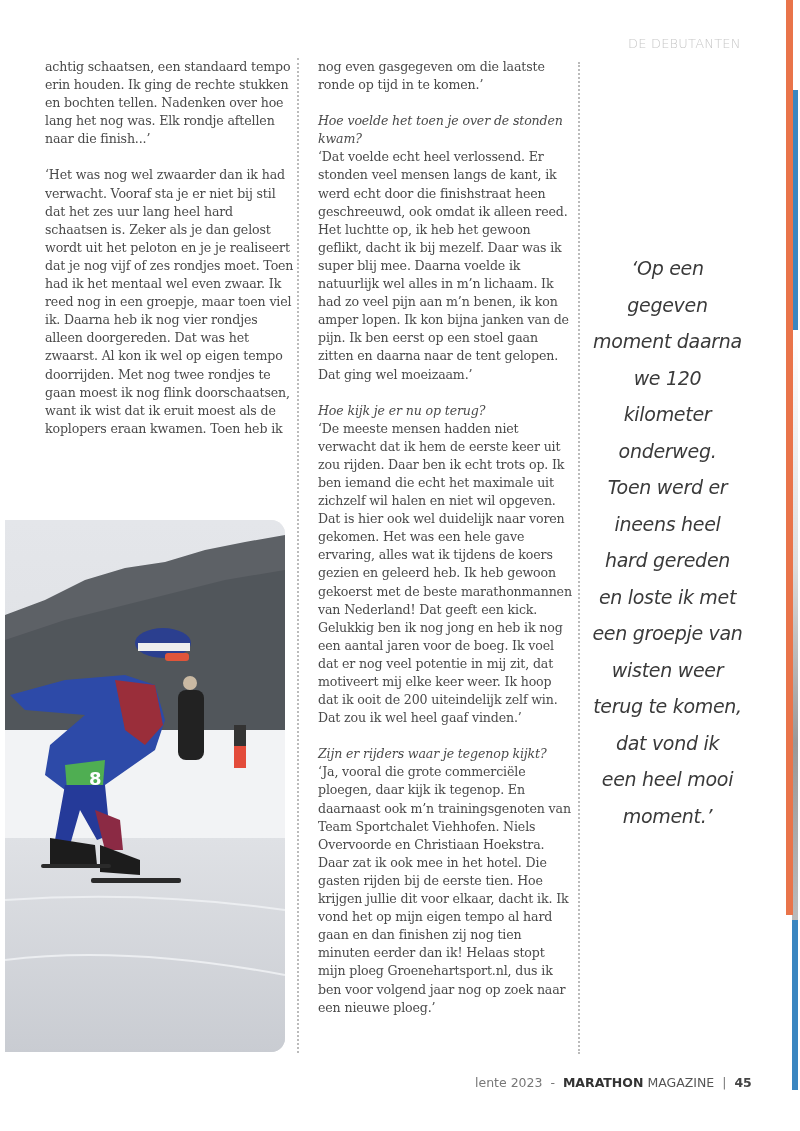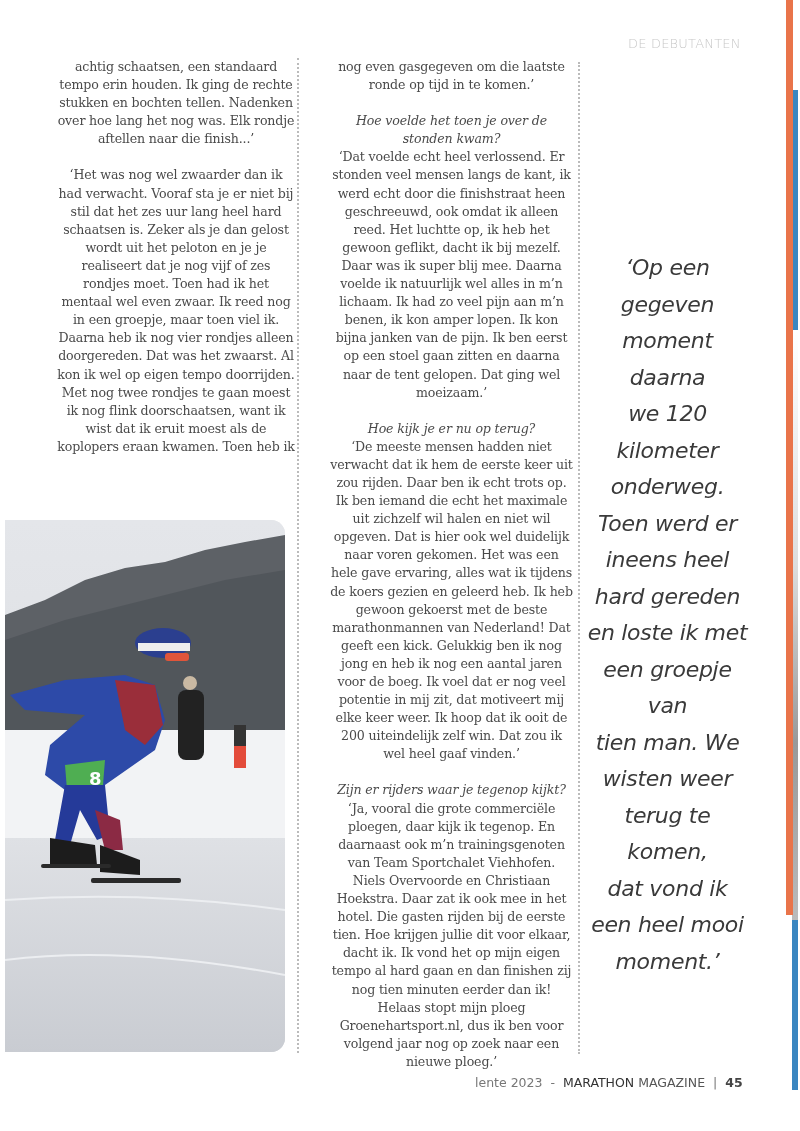--- a/index.html
+++ b/index.html
@@ -1,40 +1,40 @@
 <!DOCTYPE html>
 <html><head>
 <meta charset="utf-8">
 <style>
   html, body { margin: 0; padding: 0; background: #fff; }
   body { width: 800px; height: 1131px; position: relative; overflow: hidden;
          font-family: "DejaVu Serif", serif; color: #4a4a4a; }
   .col { position: absolute; font-size: 12.6px; line-height: 18.1px; letter-spacing: -0.15px; }
-  .col p { margin: 0 0 18px 12px; text-align: center; }
+  .col p { margin: 0 0 18px 0; }
   .q { font-style: italic; display: block; }
   #col1 { left: 45px; top: 58px; width: 250px; }
   #col2 { left: 318px; top: 58px; width: 255px; }
   .divider { position: absolute; border-left: 2px dotted #bbb; width: 0; }
   #div1 { left: 297px; top: 58px; height: 995px; }
   #div2 { left: 578px; top: 62px; height: 992px; }
   .section-label { position: absolute; left: 628px; top: 36px; font-family: "DejaVu Sans", sans-serif;
                    font-size: 13px; font-weight: 200; color: #c8c8c8; letter-spacing: 0.2px; text-align: right; }
   .pullquote { position: absolute; left: 585px; top: 250px; width: 165px; text-align: center;
                font-family: "DejaVu Sans", sans-serif; font-style: italic; color: #3a3a3a;
-               font-size: 22px; line-height: 36.5px; letter-spacing: -0.3px; }
+               font-size: 19px; line-height: 36.5px; letter-spacing: -0.3px; }
   .photo { position: absolute; left: 5px; top: 520px; width: 280px; height: 532px; overflow: hidden;
            border-top-right-radius: 14px; border-bottom-right-radius: 14px; background: #e8e9ec; }
   .photo svg { display: block; }
   .stripe-orange { position: absolute; left: 786px; top: 0; width: 7px; height: 915px; background: #e9744a; }
   .stripe-blue { position: absolute; left: 792px; top: 90px; width: 6px; height: 1000px; background: #3a86c0; }
   .stripe-gap { position: absolute; left: 792px; top: 330px; width: 6px; height: 590px;
                 background: linear-gradient(#fff, #ddd 40%, #999 70%, #bbb); }
   .footer { position: absolute; left: 475px; top: 1075px; font-family: "DejaVu Sans", sans-serif;
             font-size: 12.5px; color: #777; white-space: nowrap; }
-  .footer .brand-bold { font-weight: normal; color: #333; text-align: center; }
+  .footer .brand-bold { font-weight: bold; color: #333; text-align: center; }
   .footer .brand { color: #555; }
   .footer .page { font-weight: bold; color: #444; }
 </style>
 </head>
 <body>
 
 <div class="section-label">DE DEBUTANTEN</div>
 
 <div class="divider" id="div1"></div>
 <div class="divider" id="div2"></div>
@@ -112,21 +112,20 @@
   <div>gegeven</div>
   <div>moment daarna</div>
   <div>we 120</div>
   <div>kilometer</div>
   <div>onderweg.</div>
   <div>Toen werd er</div>
   <div>ineens heel</div>
   <div>hard gereden</div>
   <div>en loste ik met</div>
   <div>een groepje van</div>
-  <div>tien man. We</div>
   <div>wisten weer</div>
   <div>terug te komen,</div>
   <div>dat vond ik</div>
   <div>een heel mooi</div>
   <div>moment.’</div>
 </div>
 
 <div class="stripe-blue"></div>
 <div class="stripe-gap"></div>
 <div class="stripe-orange"></div>

